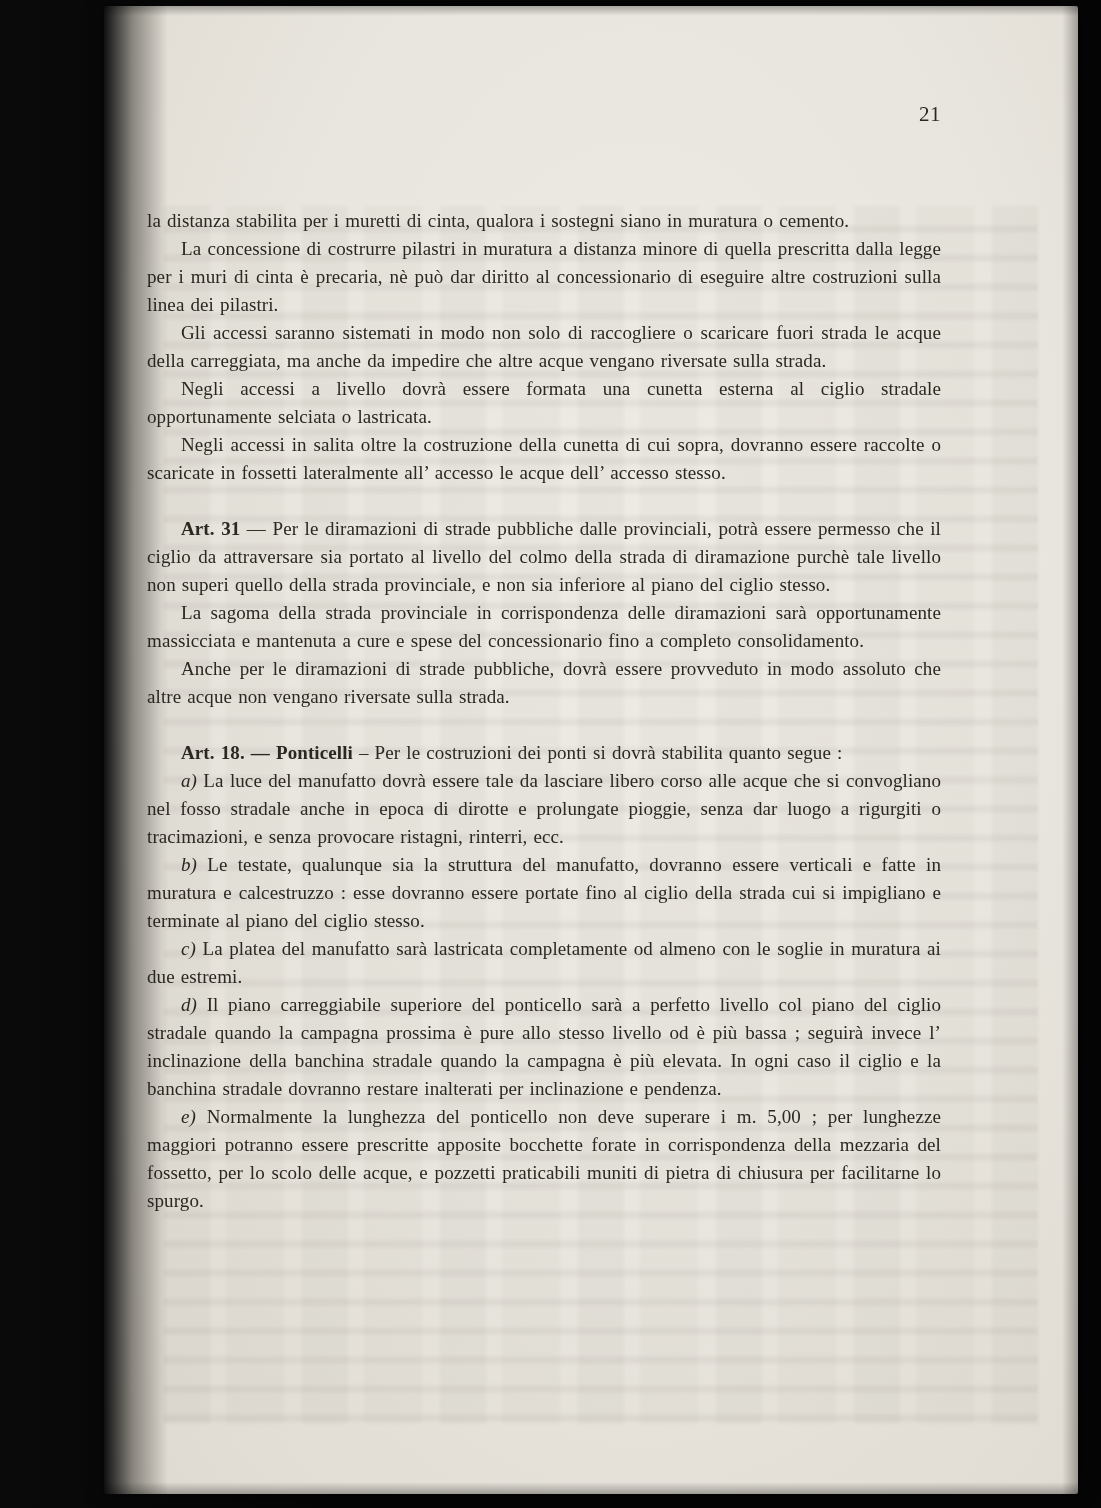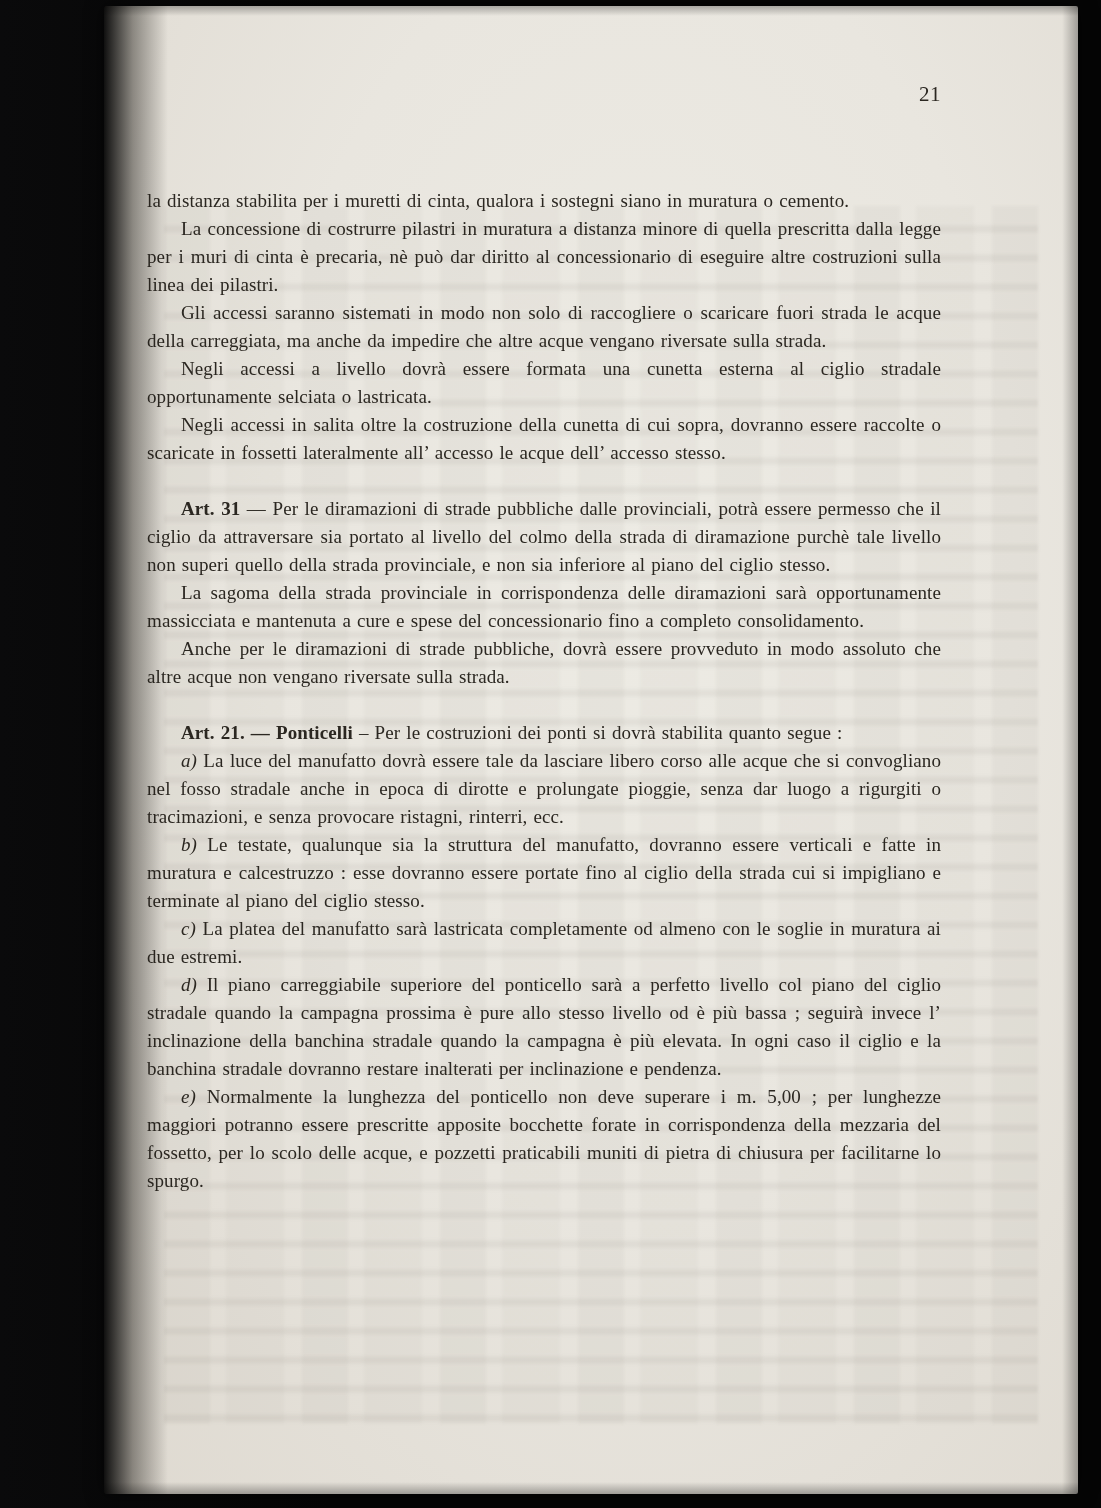--- a/index.html
+++ b/index.html
@@ -72,21 +72,21 @@
     background-blend-mode: multiply;
   }
   .content {
     position: absolute;
     left: 43px;
     top: 0;
     width: 794px;
     color: #2b2721;
   }
   .page-number {
-    margin-top: 76px;
+    margin-top: 96px;
     text-align: right;
     font-size: 21px;
     letter-spacing: 0.5px;
   }
   .body-text {
     margin-top: 80px;
     font-size: 19px;
     line-height: 28px;
     text-align: justify;
     word-spacing: 1.2px;
@@ -128,21 +128,21 @@
       <p class="para indent"><span>Negli accessi a livello dovrà essere formata una cunetta esterna al ciglio stradale opportunamente selciata o lastricata.</span></p>
 
       <p class="para indent"><span>Negli accessi in salita oltre la costruzione della cunetta di cui sopra, dovranno essere raccolte o scaricate in fossetti lateralmente all’ accesso le acque dell’ accesso stesso.</span></p>
 
       <p class="para indent section-gap"><span class="lead">Art. 31</span><span> — Per le diramazioni di strade pubbliche dalle provinciali, potrà essere permesso che il ciglio da attraversare sia portato al livello del colmo della strada di diramazione purchè tale livello non superi quello della strada provinciale, e non sia inferiore al piano del ciglio stesso.</span></p>
 
       <p class="para indent"><span>La sagoma della strada provinciale in corrispondenza delle diramazioni sarà opportunamente massicciata e mantenuta a cure e spese del concessionario fino a completo consolidamento.</span></p>
 
       <p class="para indent"><span>Anche per le diramazioni di strade pubbliche, dovrà essere provveduto in modo assoluto che altre acque non vengano riversate sulla strada.</span></p>
 
-      <p class="para indent section-gap"><span class="lead">Art. 21. — Ponticelli</span><span> – Per le costruzioni dei ponti si dovrà stabilita quanto segue :</span></p>
+      <p class="para indent section-gap"><span class="lead">Art. 18. — Ponticelli</span><span> – Per le costruzioni dei ponti si dovrà stabilita quanto segue :</span></p>
 
       <p class="para indent"><span class="marker">a)</span><span> La luce del manufatto dovrà essere tale da lasciare libero corso alle acque che si convogliano nel fosso stradale anche in epoca di dirotte e prolungate pioggie, senza dar luogo a rigurgiti o tracimazioni, e senza provocare ristagni, rinterri, ecc.</span></p>
 
       <p class="para indent"><span class="marker">b)</span><span> Le testate, qualunque sia la struttura del manufatto, dovranno essere verticali e fatte in muratura e calcestruzzo : esse dovranno essere portate fino al ciglio della strada cui si impigliano e terminate al piano del ciglio stesso.</span></p>
 
       <p class="para indent"><span class="marker">c)</span><span> La platea del manufatto sarà lastricata completamente od almeno con le soglie in muratura ai due estremi.</span></p>
 
       <p class="para indent"><span class="marker">d)</span><span> Il piano carreggiabile superiore del ponticello sarà a perfetto livello col piano del ciglio stradale quando la campagna prossima è pure allo stesso livello od è più bassa ; seguirà invece l’ inclinazione della banchina stradale quando la campagna è più elevata. In ogni caso il ciglio e la banchina stradale dovranno restare inalterati per inclinazione e pendenza.</span></p>
 
       <p class="para indent"><span class="marker">e)</span><span> Normalmente la lunghezza del ponticello non deve superare i m. 5,00 ; per lunghezze maggiori potranno essere prescritte apposite bocchette forate in corrispondenza della mezzaria del fossetto, per lo scolo delle acque, e pozzetti praticabili muniti di pietra di chiusura per facilitarne lo spurgo.</span></p>

